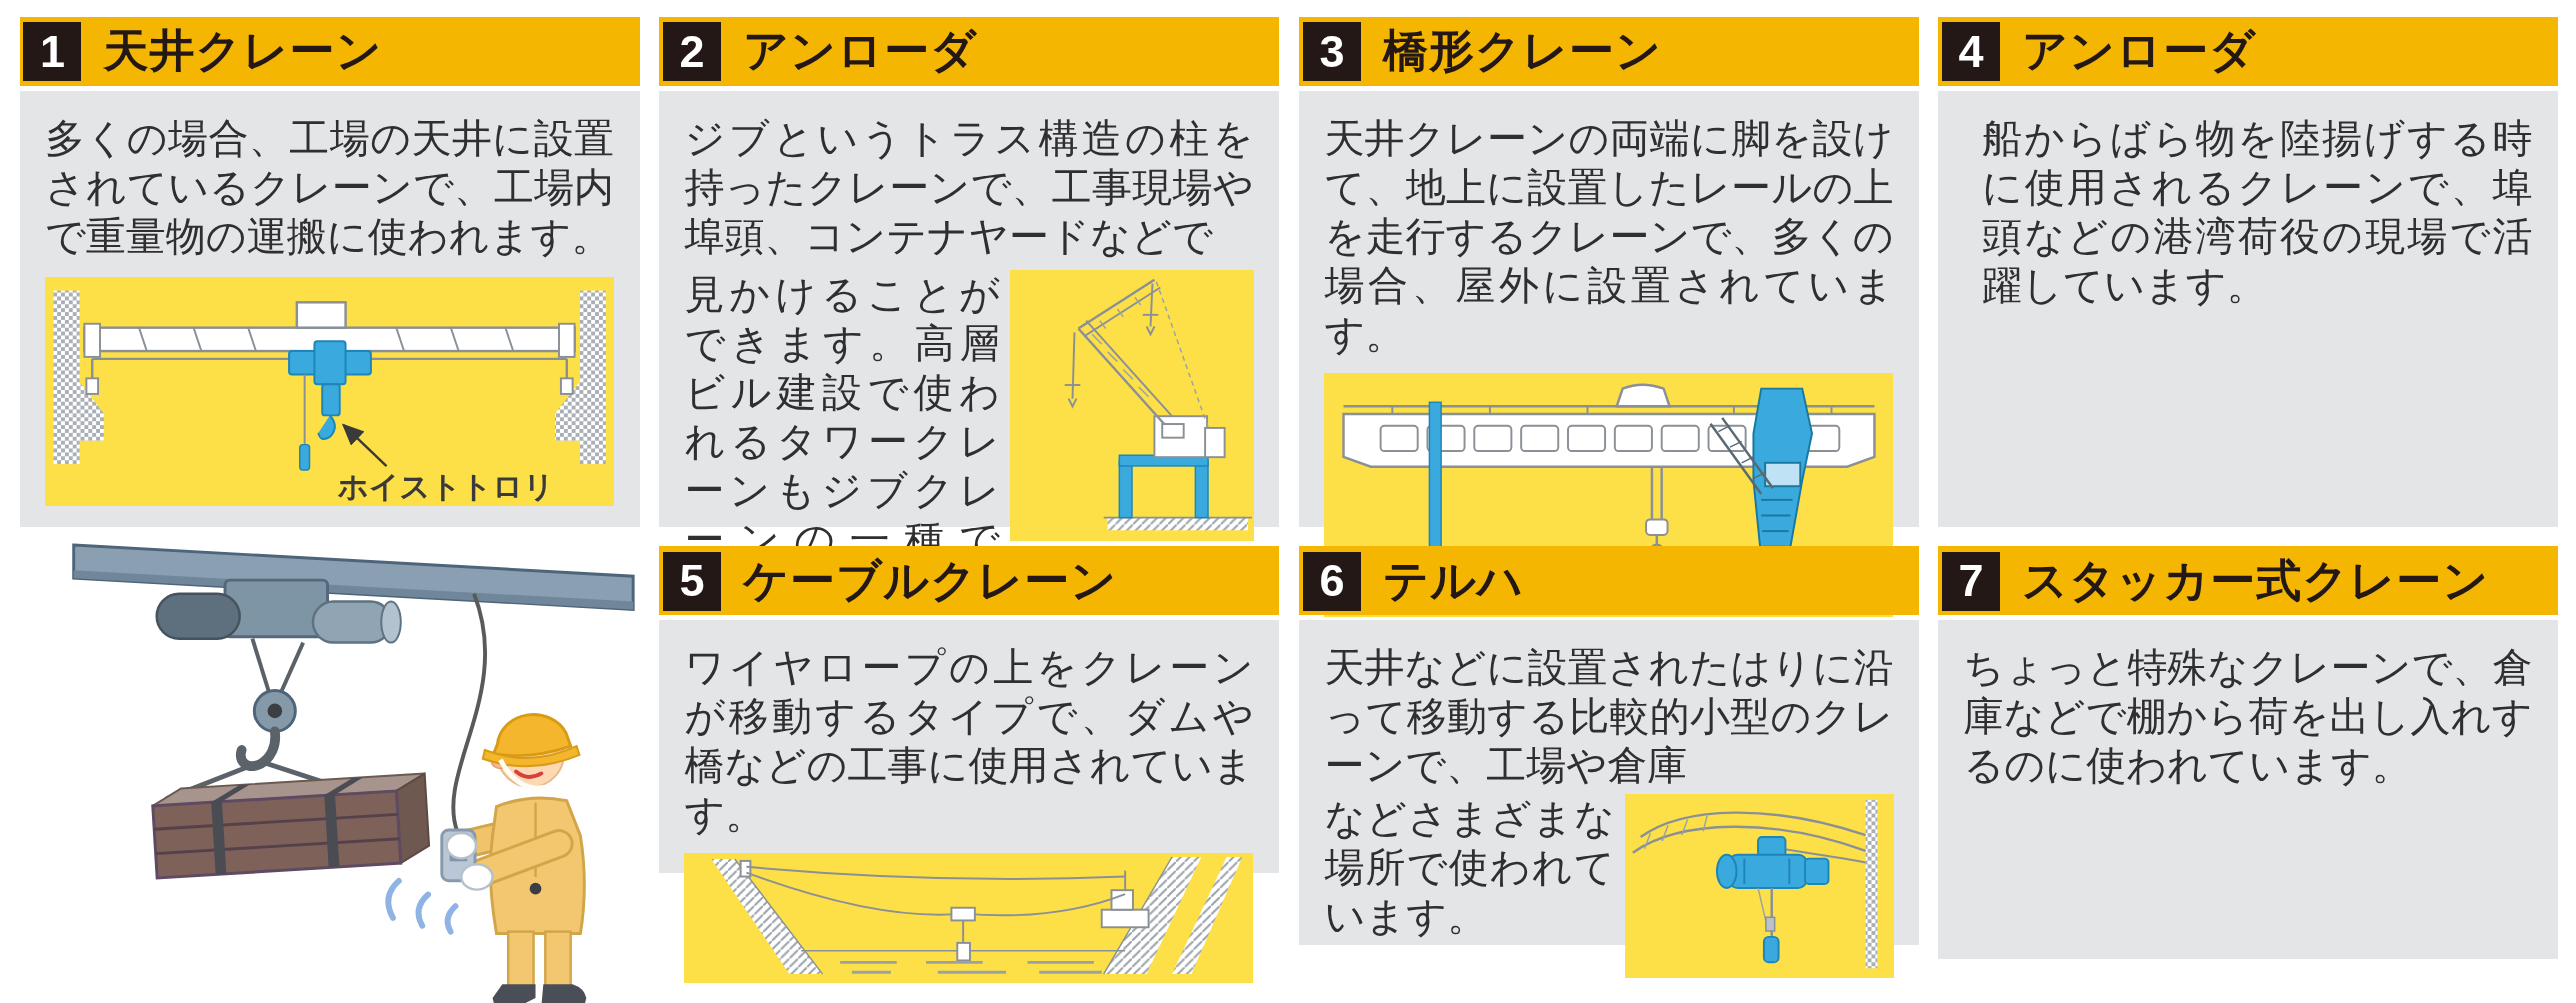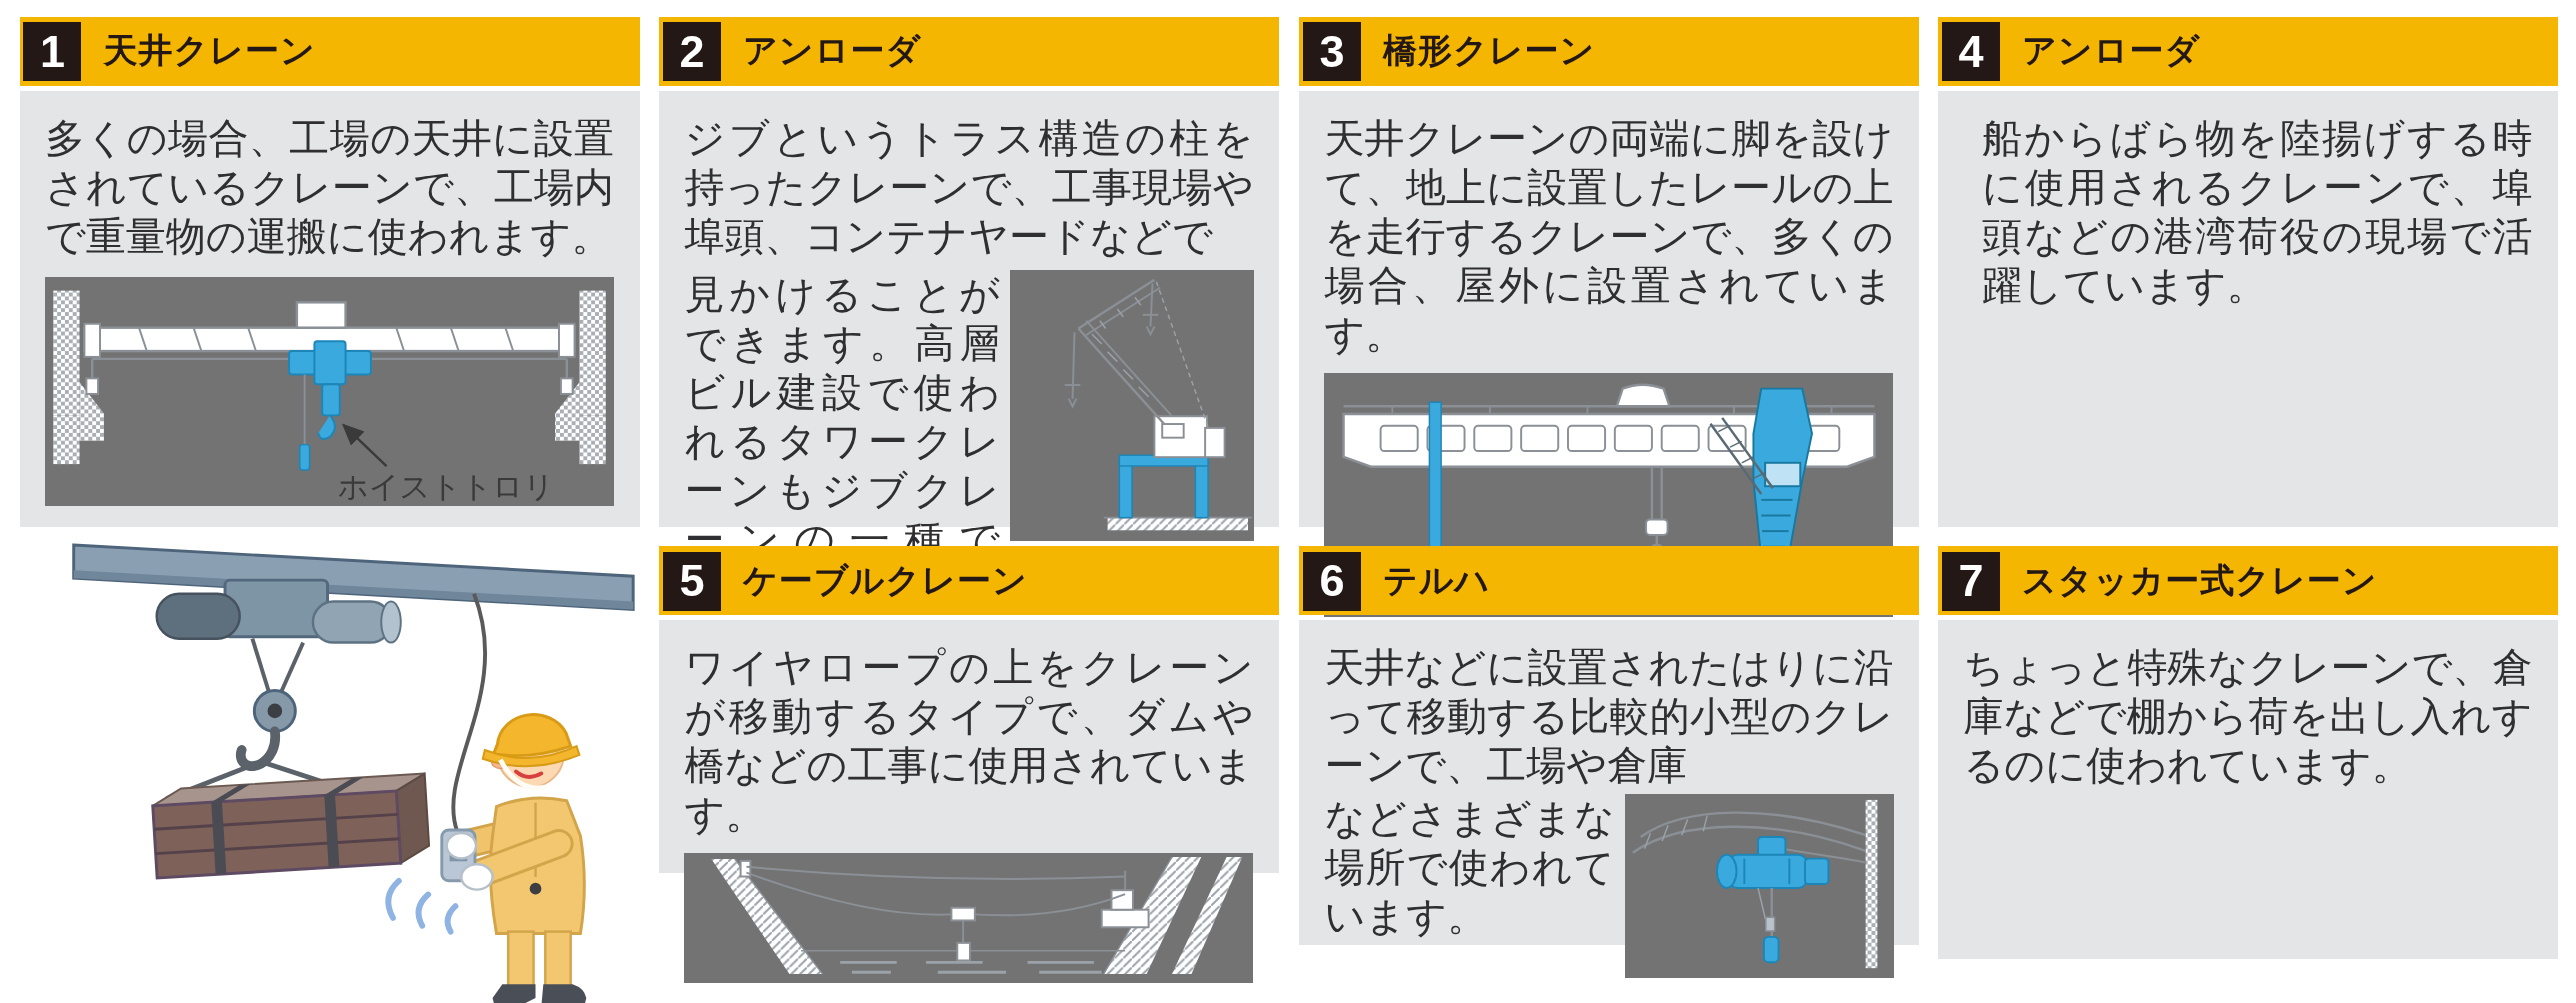--- a/index.html
+++ b/index.html
@@ -8,30 +8,30 @@
 
   .card { position:absolute; width:620px; }
   .card-header { position:relative; height:69px; background:#F4B600; }
   .num-box {
     position:absolute; left:3.9px; top:5.9px; width:58px; height:59px;
     background:#231815; color:#ffffff; display:flex; align-items:center; justify-content:center;
     font-size:45px; font-weight:900;
   }
   .card-title {
     position:absolute; left:84px; top:50%; transform:translateY(-50%);
-    font-size:34px; font-weight:900; color:#231815; letter-spacing:1px; white-space:nowrap;
+    font-size:45px; font-weight:900; color:#231815; letter-spacing:1px; white-space:nowrap;
   }
   .card-body {
     position:absolute; left:0; right:0; top:74px; background:#E4E5E7;
     padding:23.4px 25.4px 19.5px 25.4px;
   }
   .body-text { font-size:40px; line-height:49px; color:#2F2F31; text-align:justify; }
   .wrap-row { display:flex; gap:9.8px; align-items:flex-start; }
   .wrap-row .body-text { flex:1 1 auto; }
-  .ill-box { background:#737373; flex:0 0 auto; }
+  .ill-box { background:#fde047; flex:0 0 auto;font-weight:bold; }
   .ill-box svg { display:block; }
   .cartoon { position:absolute; left:19.5px; top:537px; width:620px; height:467px; }
 </style>
 </head>
 <body>
 
 <svg width="0" height="0" style="position:absolute" aria-hidden="true">
   <defs>
     <pattern id="wallCheck" width="8" height="8" patternUnits="userSpaceOnUse">
       <rect width="8" height="8" fill="#ffffff"></rect>

